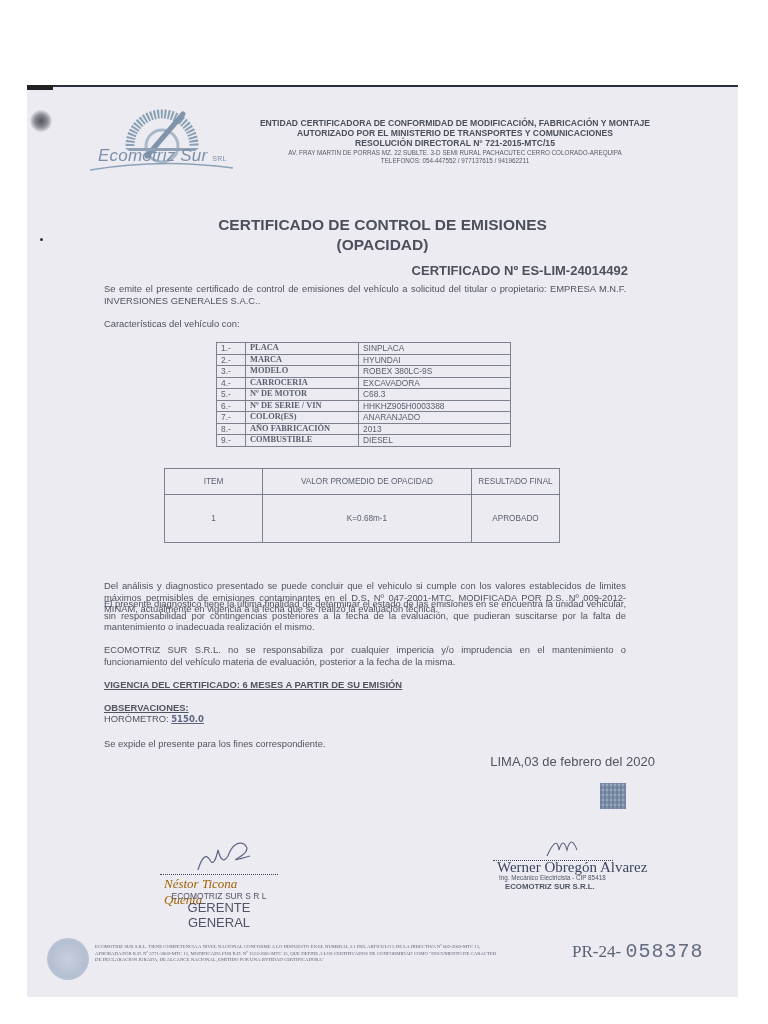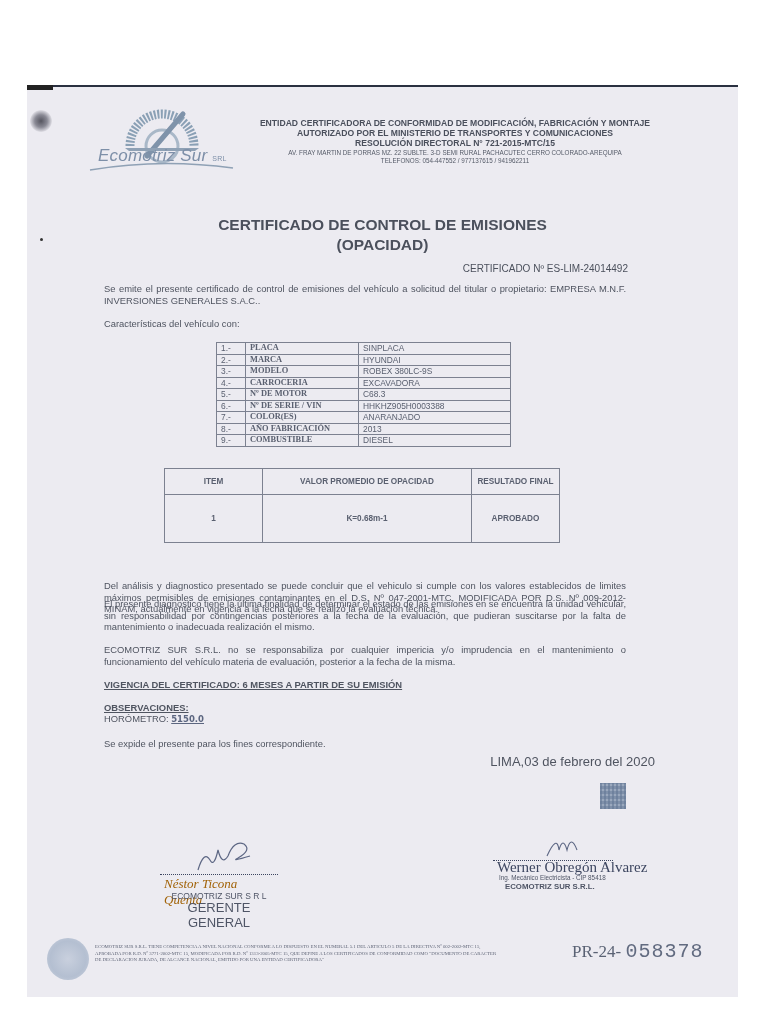--- a/index.html
+++ b/index.html
@@ -20,31 +20,31 @@
 
   .abs { position: absolute; }
   .logo { left: 85px; top: 108px; width: 150px; height: 66px; }
   .logo-text { position:absolute; left: 13px; top: 38px; font-style: italic; font-size: 17px; color: #7d8fa8; letter-spacing: 0.2px; white-space: nowrap;}
   .logo-text small { font-size: 7px; font-style: normal; }
 
   .hdr { left: 235px; width: 440px; text-align: center; font-weight: bold; font-size: 8.6px; line-height: 10px; color: #4a4f5c; }
   .hdr-small { font-weight: normal; font-size: 6.3px; line-height: 10px; color:#555b68; }
 
   .title { left: 100px; width: 565px; text-align: center; font-weight: bold; font-size: 15.5px; color: #4b505c; }
-  .certno { right: 140px; font-weight: normal; font-size: 10px; color: #4b505c; }
+  .certno { right: 140px; font-weight: bold; font-size: 13px; color: #4b505c; }
 
   .para { left: 104px; width: 522px; font-size: 9.4px; line-height: 11.5px; color: #4f5460; text-align: justify; }
   .bold { font-weight: bold; text-decoration: underline; }
 
   table.veh { position:absolute; left: 216px; top: 342px; width: 295px; border-collapse: collapse; font-size: 8.4px; color:#5a6070; }
   table.veh td { border: 1px solid #7c8190; padding: 0 4px; height: 10.5px; line-height: 10.5px; }
   table.veh td.num { width: 20px; }
   table.veh td.lab { width: 104px; font-weight: bold; font-family: Liberation Serif, serif; }
 
-  table.res { position:absolute; left: 164px; top: 468px; width: 396px; border-collapse: collapse; font-size: 8.2px; color:#5a6070; font-weight:bold; }
+  table.res { position:absolute; left: 164px; top: 468px; width: 396px; border-collapse: collapse; font-size: 8.2px; color:#5a6070; font-weight:normal; }
   table.res td { border: 1px solid #7c8190; text-align: center; }
   table.res tr.h td { height: 23px; }
   table.res tr.b td { height: 45px; }
 
   .date { right: 113px; font-size: 13px; color: #4f5460; }
   .qr { left: 600px; top: 783px; width: 26px; height: 26px;
     background:
       repeating-linear-gradient(90deg, rgba(100,120,150,.6) 0 2px, transparent 2px 4px),
       repeating-linear-gradient(0deg, rgba(100,120,150,.5) 0 3px, transparent 3px 5px),
       #9aa8bd; }

